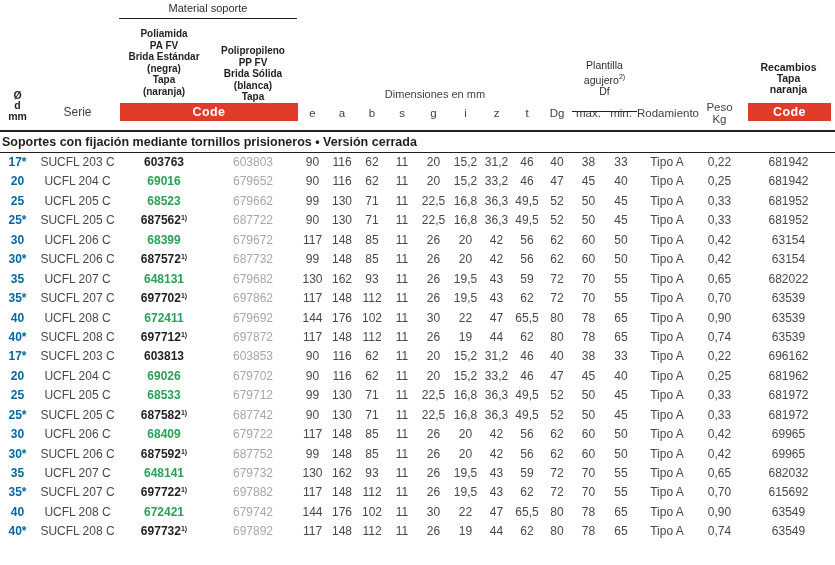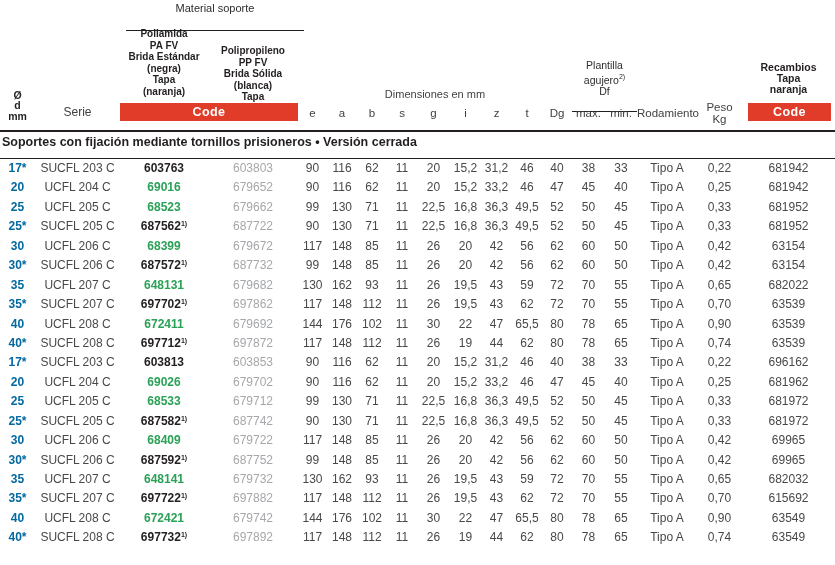--- a/index.html
+++ b/index.html
@@ -5,39 +5,39 @@
   html,body{margin:0;padding:0;background:#fff;}
   body{font-family:"Liberation Sans",sans-serif;color:#47484a;-webkit-font-smoothing:antialiased;}
   .page{width:835px;height:565px;overflow:hidden;background:#fff;position:relative;}
 
   
   .cols{display:grid;grid-template-columns:35px 85px 88px 90px 29px 30px 30px 30px 33px 31px 31px 30px 30px 33px 32px 60px 45px 93px;}
 
   
   .thead{position:relative;height:130px;}
   .thead .abs{position:absolute;box-sizing:border-box;}
-  .h-material{left:126px;top:2px;width:178px;text-align:center;font-size:11px;color:#2d2d2f;padding-bottom:16px;border-bottom:1px solid #231f20;}
+  .h-material{left:119px;top:2px;width:178px;text-align:center;font-size:11px;color:#2d2d2f;padding-bottom:4px;border-bottom:1px solid #231f20;}
   .h-block{font-size:10px;font-weight:bold;line-height:11.5px;text-align:center;color:#231f20;}
   .h-pa{left:120px;top:28px;width:88px;}
   .h-pp{left:208px;top:28px;width:90px;margin-top:17px;}
   .h-dblock{left:0;width:35px;bottom:9px;font-size:10.5px;font-weight:bold;line-height:10.5px;text-align:center;color:#231f20;}
   .h-serie{left:35px;width:85px;bottom:11px;font-size:12px;text-align:center;color:#3f3f41;}
   .codebar{height:18px;line-height:18px;text-align:center;color:#fff;font-weight:bold;font-size:12.5px;letter-spacing:.4px;}
   .h-codebar-l{left:120px;top:103px;width:178px;}
   .h-codebar-r{left:748px;top:103px;width:83px;}
   .h-dim-label{left:298px;top:88px;width:274px;text-align:center;font-size:11px;color:#3f3f41;}
   .h-letter{bottom:11px;font-size:11.5px;text-align:center;color:#3f3f41;}
   .h-plantilla{left:572px;top:60px;width:65px;text-align:center;font-size:10.5px;line-height:11px;color:#2d2d2f;border-bottom:1px solid #231f20;padding-bottom:14px;}
   .h-plantilla sup{font-size:7px;}
   .h-peso{left:697px;width:45px;bottom:5px;font-size:11.5px;line-height:11.5px;text-align:center;color:#3f3f41;}
   .h-recambios{left:742px;top:62px;width:93px;font-size:10.5px;font-weight:bold;line-height:11px;text-align:center;color:#231f20;}
   .h-material span,.h-block span,.h-dblock span,.h-peso span,.h-recambios span{display:block;}
 
   
-  .section-title{border-top:2px solid #231f20;border-bottom:1px solid #231f20;font-size:12.5px;font-weight:bold;color:#231f20;padding:3px 0 9px 2px;}
+  .section-title{border-top:2px solid #231f20;border-bottom:1px solid #231f20;font-size:12.5px;font-weight:bold;color:#231f20;padding:3px 0 3px 2px;}
   .row{height:19.45px;align-items:center;font-size:12px;}
   .row > div{text-align:center;line-height:19.45px;white-space:nowrap;}
   .c-d{font-weight:bold;color:#0369a1;}
   .c-serie{color:#47484a;}
   .c-pa{font-weight:bold;}
   .c-pa.green{color:#2aa157;}
   .c-pa.black{color:#231f20;}
   .c-pa sup{font-size:7px;vertical-align:4px;line-height:0;}
   .c-pp{color:#a5a7aa;}
   .c-num,.c-rod,.c-peso,.c-rec{color:#47484a;}

